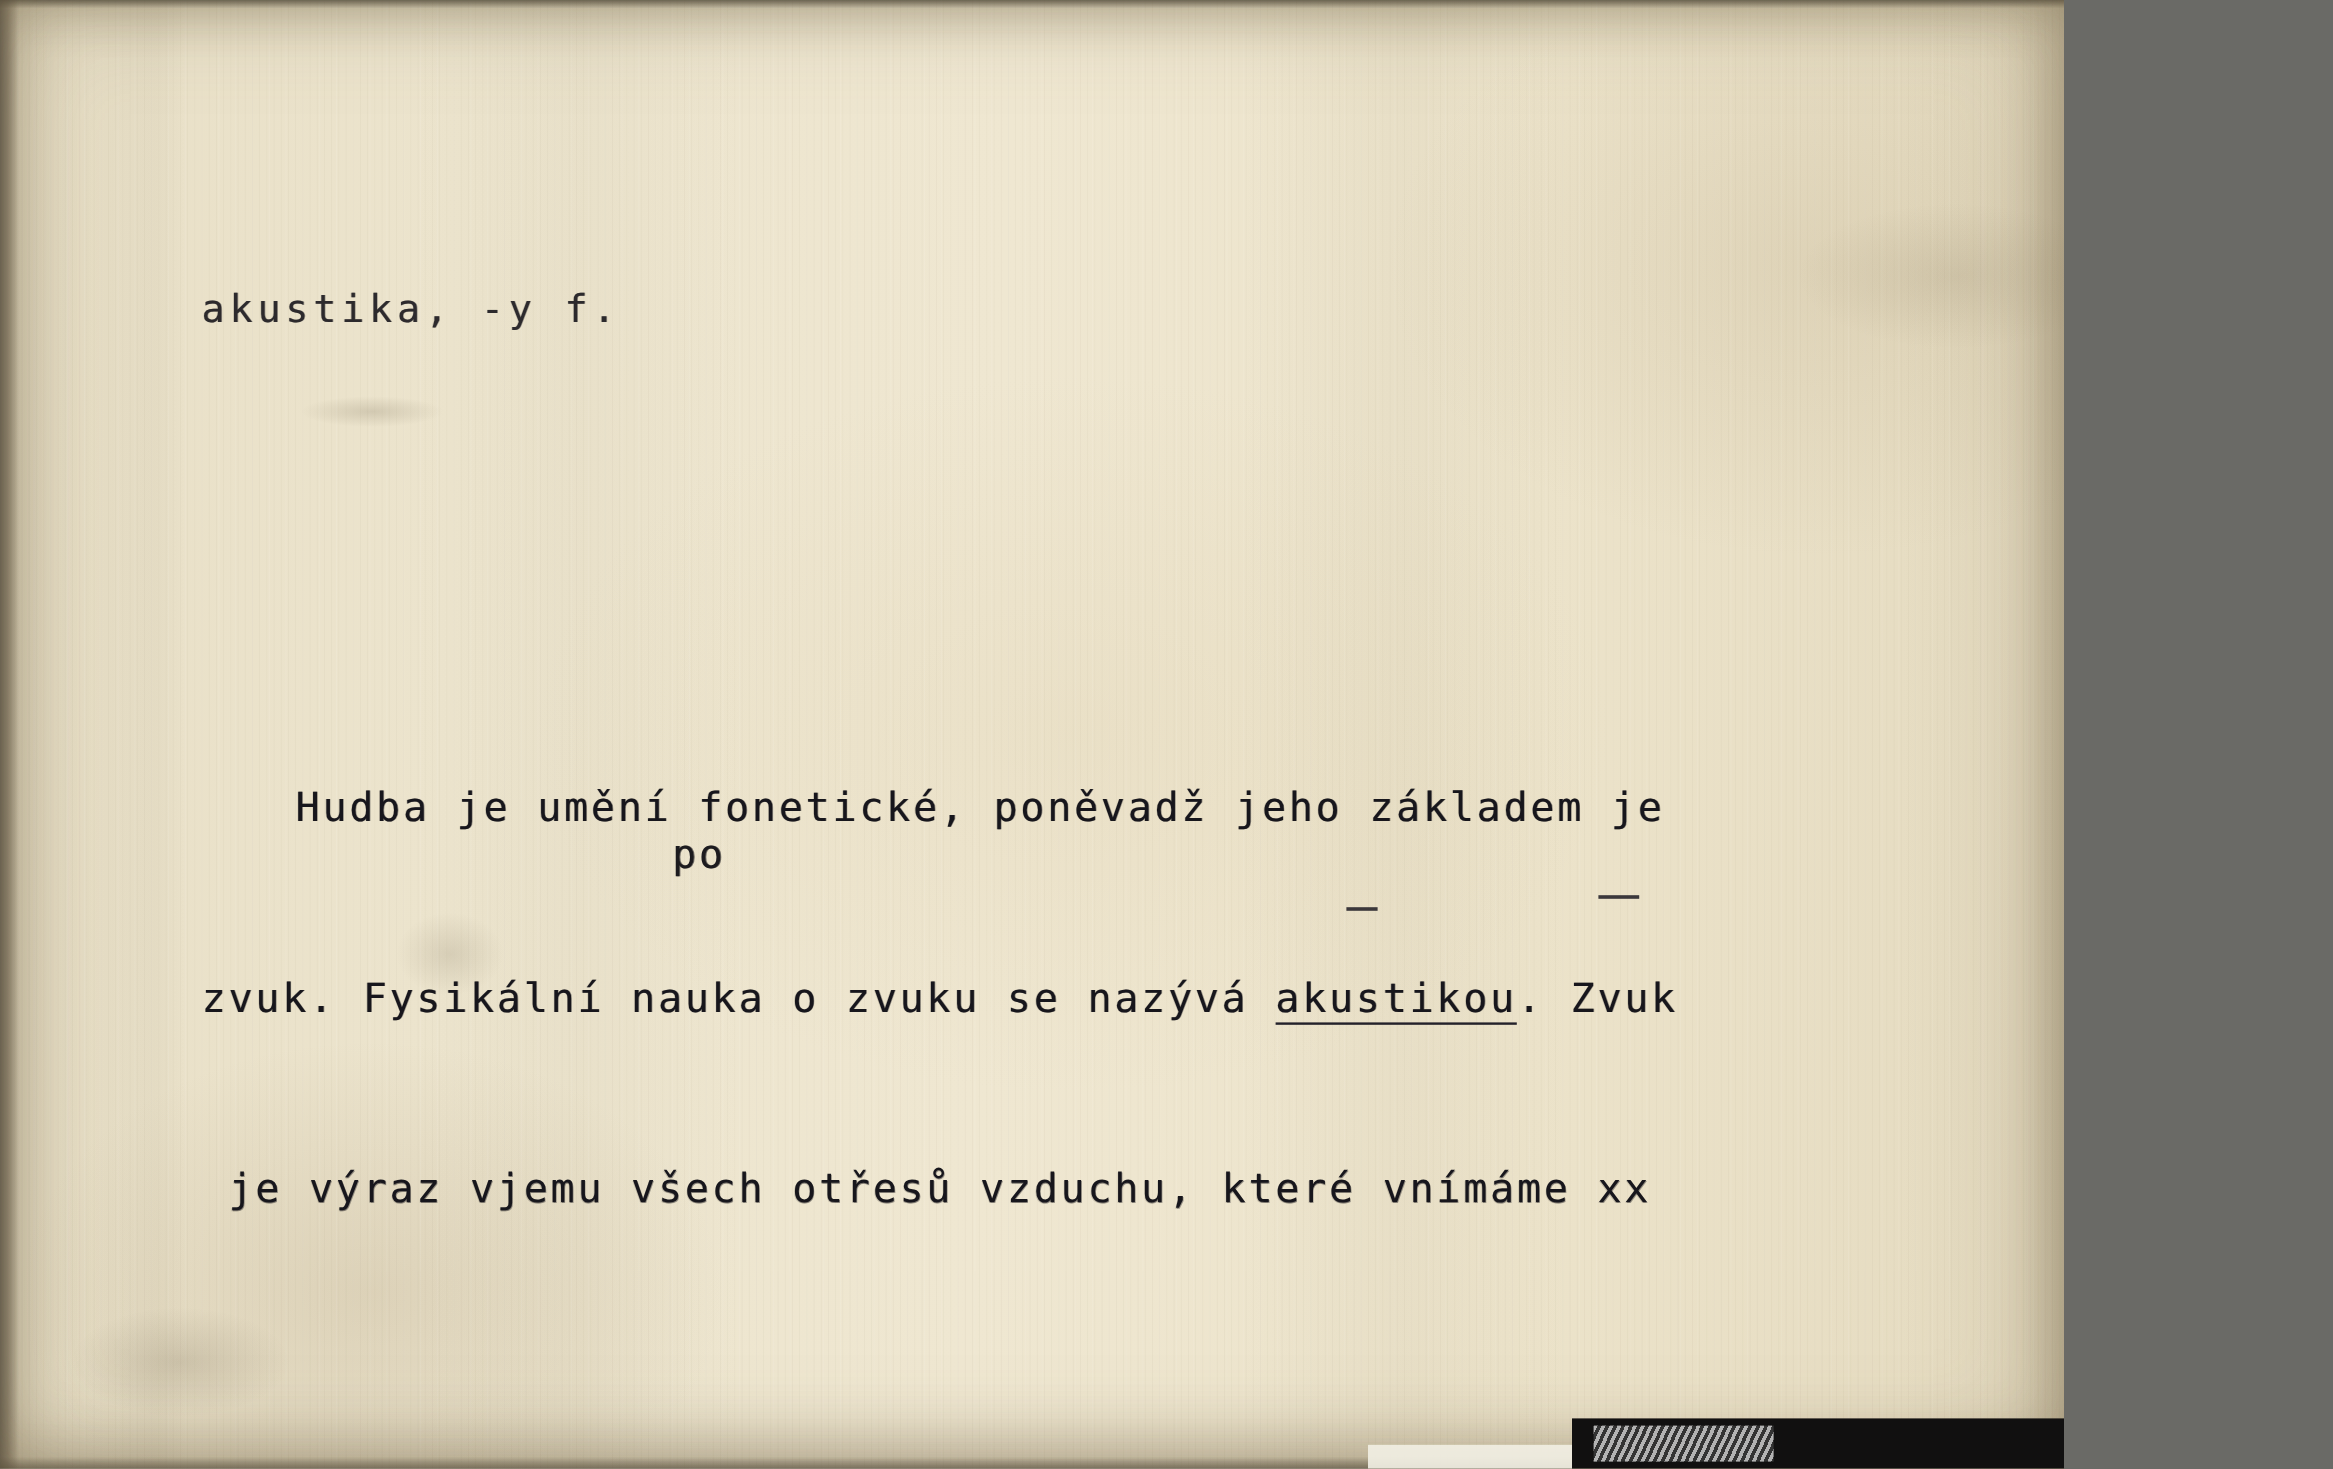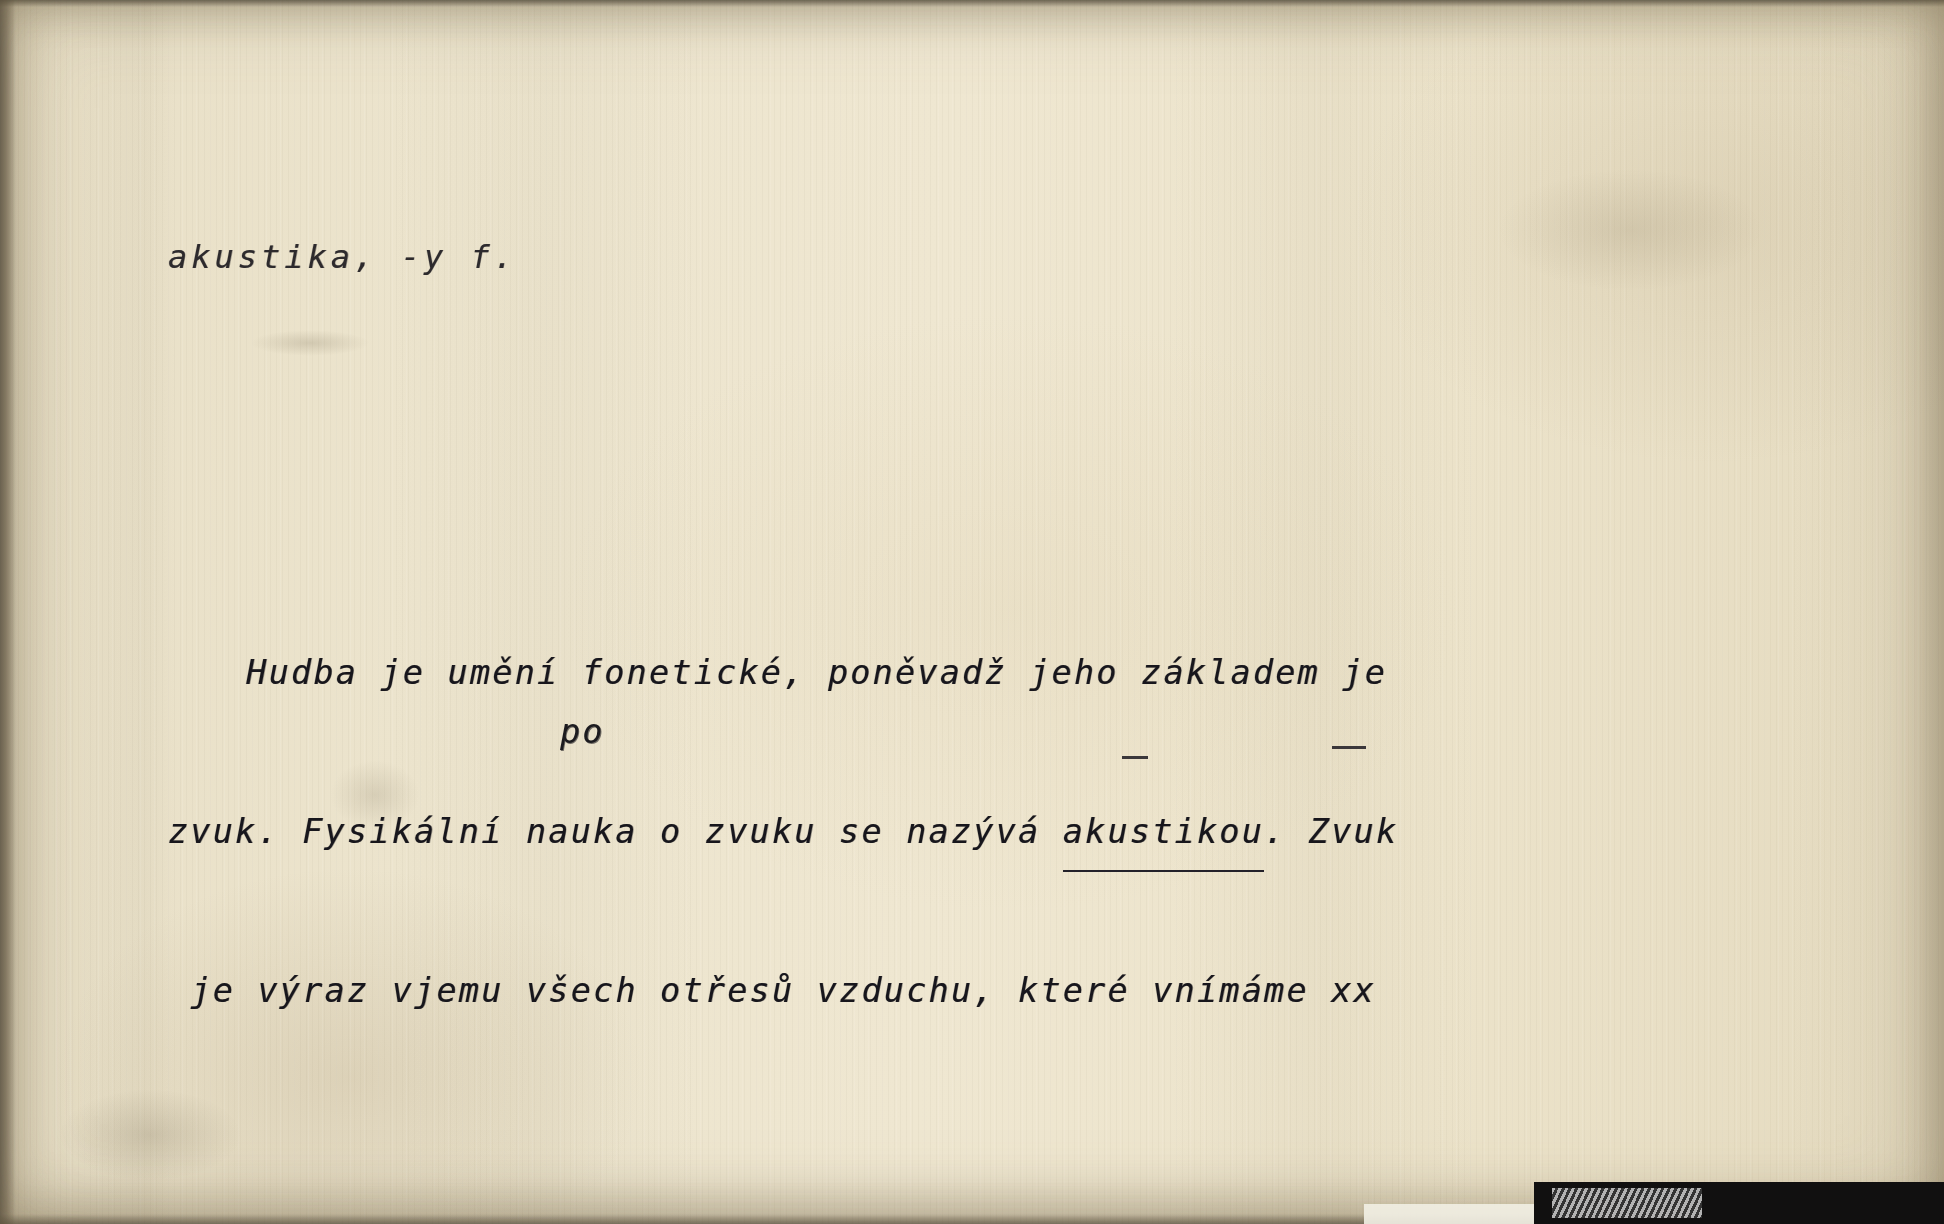--- a/index.html
+++ b/index.html
@@ -6,30 +6,29 @@
     margin: 0;
     padding: 0;
     background: #6a6a66;
   }
   body {
     font-family: "DejaVu Sans Mono", monospace;
   }
 
   #card {
     position: relative;
-    width: 1944px;
+    width: 1720px;
     height: 1224px;
     overflow: hidden;
     background:
       
       radial-gradient(ellipse 420px 300px at 18% 88%, rgba(150,128,92,0.18), rgba(150,128,92,0) 70%),
       radial-gradient(ellipse 500px 340px at 88% 18%, rgba(158,136,98,0.14), rgba(158,136,98,0) 72%),
       radial-gradient(ellipse 600px 400px at 52% 50%, rgba(214,198,160,0.20), rgba(214,198,160,0) 75%),
       linear-gradient(92deg, #e8dfc6 0%, #ece4cd 22%, #efe7d1 48%, #ece3ca 74%, #e4dabf 100%);
-    font-style: italic;
   }
 
   
   #fibers {
     position: absolute;
     inset: 0;
     pointer-events: none;
     background-image:
       linear-gradient(90deg, rgba(140,130,105,0.10) 0 1px, rgba(0,0,0,0) 1px 3px),
       linear-gradient(90deg, rgba(255,255,255,0.16) 0 1px, rgba(0,0,0,0) 1px 7px);
@@ -140,28 +139,28 @@
     left: 168px;
     top: 540px;
     font-size: 33.5px;
     line-height: 53px;
     letter-spacing: 2.2px;
   }
   #body .ln { display: block; position: relative; text-align: center; }
 
   .ul {
     border-bottom: 2.5px solid #23212a;
-    padding-bottom: 19px;
+    padding-bottom: 1px;
   }
 
   
   #overstrike {
     position: absolute;
     left: 560px;
-    top: 712px;
+    top: 692px;
     font-size: 33.5px;
     letter-spacing: 2.2px;
     color: #121116;
     opacity: .95;
     font-family: "DejaVu Sans Mono", monospace;
     text-shadow: 0.8px 0.5px 0 rgba(20,18,24,0.6);
   }
   
   .tick {
     position: absolute;

